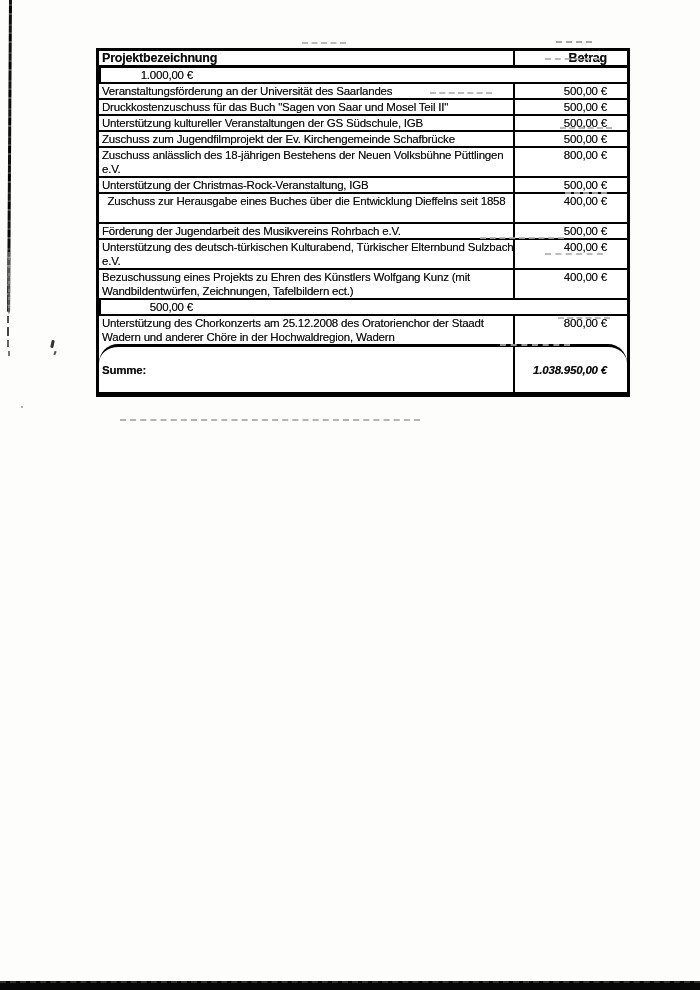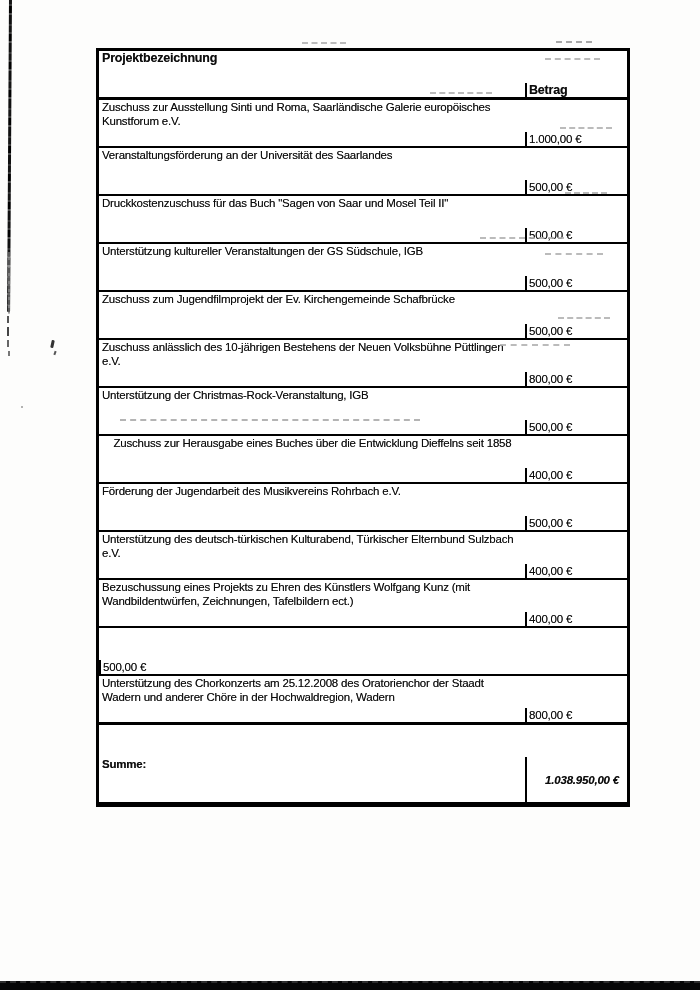--- a/index.html
+++ b/index.html
@@ -29,36 +29,35 @@
     line-height: 14px;
     z-index: 1;
   }
   .row {
     display: flex;
     border-top: 2px solid #000;
     align-items: stretch;
   }
   .row:first-child { border-top: none; }
   .row-header { border-bottom: 1px solid #000; font-weight: bold; font-size: 12.5px; }
-  .row-summe  { border-top-width: 3px; font-weight: bold; }
+  .row-summe  { border-top-width: 3px; font-weight: bold; border-radius: 19px; }
   .cl {
     flex: 1 1 auto;
     padding: 0 2px 0 3px;
     white-space: pre;
     overflow: hidden;
   }
   .ca {
     flex: 0 0 90px;
     width: 90px;
     border-left: 2px solid #000;
-    text-align: left;
-    padding: 0 8px 0 2px;
+    text-align: right;
+    padding: 0 20px 0 2px;
     white-space: pre;
     overflow: hidden;
-    margin-top: 32px;
   }
   .r-blankline .cl { min-height: 28px; text-align: center; }
   .row-summe .cl, .row-summe .ca {
     min-height: 45px;
     display: flex; align-items: center;
   }
   .row-summe .ca { justify-content: flex-end; font-style: italic; }
 
   
   .tbl, .tbl * { text-shadow: 0 0 0.5px rgba(0,0,0,0.55); }
@@ -118,22 +117,20 @@
 <div id="page">
 
   <div class="tbl">
 
     <div class="row row-header">
       <div class="cl">Projektbezeichnung</div>
       <div class="ca">Betrag</div>
     </div>
 
     <div class="row">
-      <div class="cl">Zuschuss zur Ausstellung Sinti und Roma, Saarländische Galerie europöisches
-Kunstforum e.V.</div>
       <div class="ca">1.000,00 €</div>
     </div>
 
     <div class="row">
       <div class="cl">Veranstaltungsförderung an der Universität des Saarlandes</div>
       <div class="ca">500,00 €</div>
     </div>
 
     <div class="row">
       <div class="cl">Druckkostenzuschuss für das Buch "Sagen von Saar und Mosel Teil II"</div>
@@ -144,21 +141,21 @@
       <div class="cl">Unterstützung kultureller Veranstaltungen der GS Südschule, IGB</div>
       <div class="ca">500,00 €</div>
     </div>
 
     <div class="row">
       <div class="cl">Zuschuss zum Jugendfilmprojekt der Ev. Kirchengemeinde Schafbrücke</div>
       <div class="ca">500,00 €</div>
     </div>
 
     <div class="row">
-      <div class="cl">Zuschuss anlässlich des 10-jährigen Bestehens der Neuen Volksbühne Püttlingen
+      <div class="cl">Zuschuss anlässlich des 18-jährigen Bestehens der Neuen Volksbühne Püttlingen
 e.V.</div>
       <div class="ca">800,00 €</div>
     </div>
 
     <div class="row">
       <div class="cl">Unterstützung der Christmas-Rock-Veranstaltung, IGB</div>
       <div class="ca">500,00 €</div>
     </div>
 
     <div class="row r-blankline">

